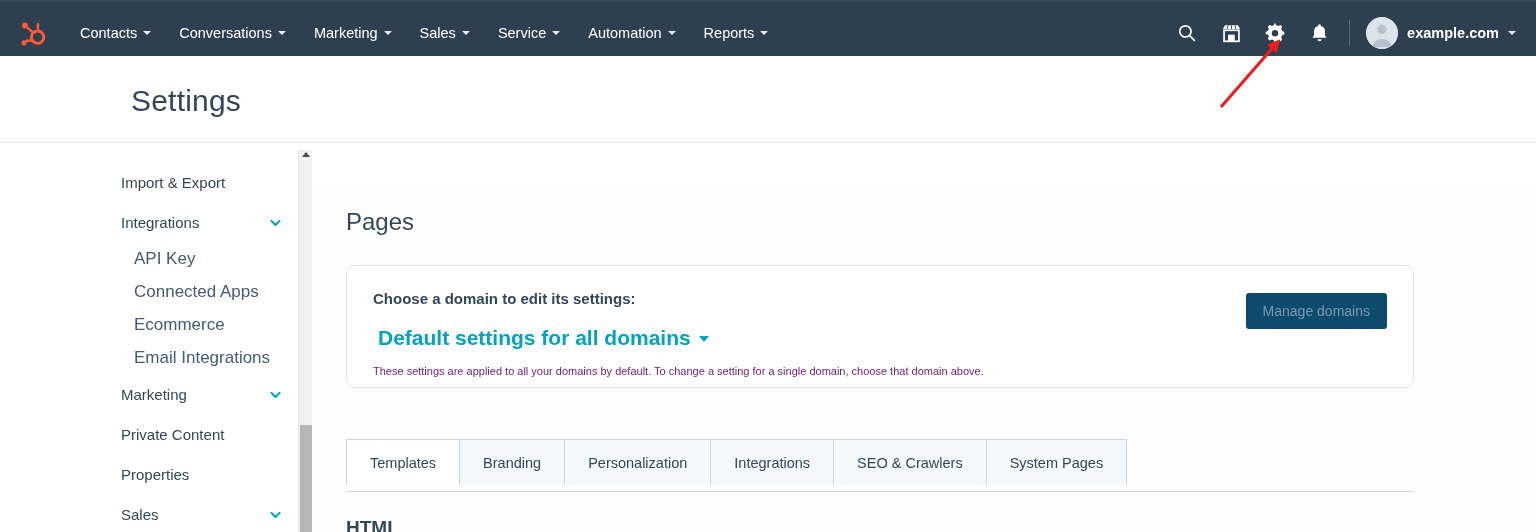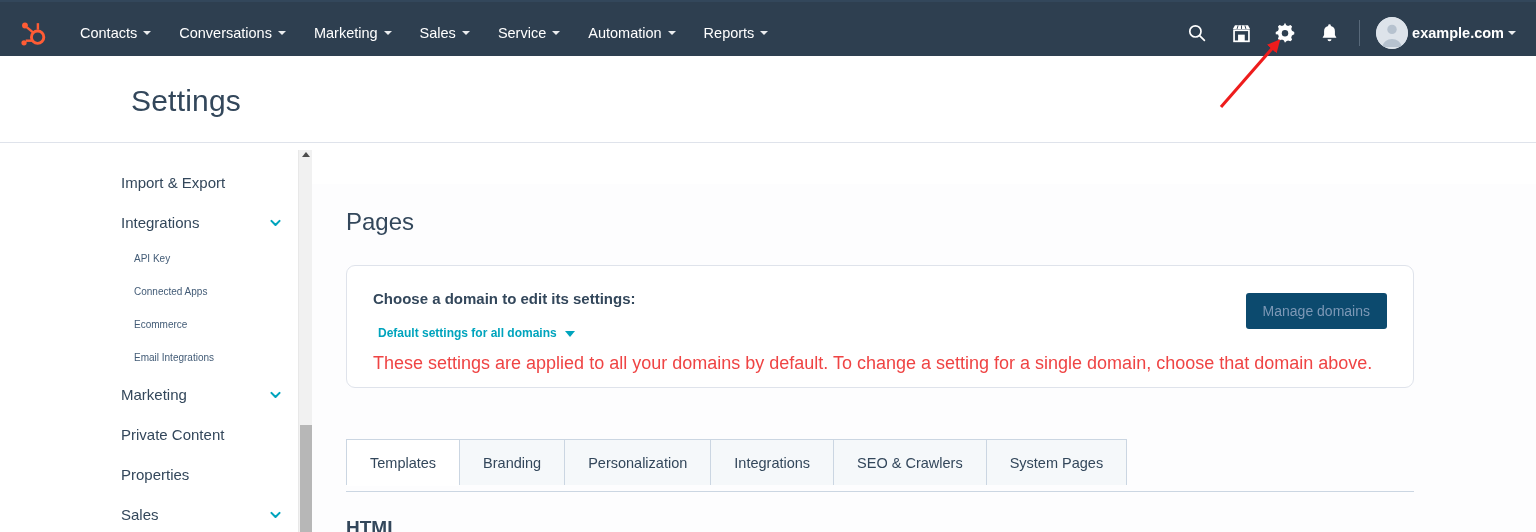--- a/index.html
+++ b/index.html
@@ -46,21 +46,21 @@
   .nav-icon {
     width: 44px; height: 56px;
     display: flex; align-items: center; justify-content: center;
     cursor: pointer;
   }
   .nav-sep {
     width: 1px; height: 26px; background: #58697a;
     margin: 0 12px 0 8px;
   }
   .account {
-    display: flex; align-items: center; gap: 4px;
+    display: flex; align-items: center; gap: 9px;
     cursor: pointer; height: 100%; padding: 0 4px;
   }
   .avatar {
     width: 32px; height: 32px; border-radius: 50%;
     background: #d6dfe8; overflow: hidden;
     display: block; position: relative;
   }
   .account-name { color: #ffffff; font-size: 14.5px; font-weight: 600; }
 
   
@@ -92,21 +92,21 @@
     overflow: hidden;
   }
   .side-item {
     display: flex; align-items: center; justify-content: space-between;
     padding: 0 30px 0 121px;
     height: 40px; cursor: pointer;
     color: #33475b; font-size: 15px;
   }
   .side-item.child {
     padding-left: 134px;
-    font-size: 10px; height: 33px;
+    font-size: 17px; height: 33px;
     color: #425b76;
   }
   .chev {
     width: 13px; height: 13px; flex: 0 0 auto;
   }
 
   
   .sb-track {
     position: absolute; right: 0px; top: 6px;
     width: 14px; height: 382px;
@@ -150,32 +150,32 @@
   .card-label {
     position: absolute; left: 26px; top: 24px;
     font-size: 15px; font-weight: 700; color: #33475b;
   }
   .domain-select {
     position: absolute; left: 31px; top: 60px;
     display: flex; align-items: center; gap: 8px;
     cursor: pointer;
   }
   .domain-select-text {
-    font-size: 12px; font-weight: 700; color: #00a4bd;
+    font-size: 21px; font-weight: 700; color: #00a4bd;
   }
   .caret-solid {
     width: 0; height: 0;
     border-left: 5px solid transparent;
     border-right: 5px solid transparent;
     border-top: 6px solid #00a4bd;
     margin-top: 2px;
   }
   .card-desc {
-    position: absolute; left: 26px; top: 87px;
-    font-size: 18px; color: #ef4444;
+    position: absolute; left: 26px; top: 99px;
+    font-size: 11px; color: #701a75;
   }
   .manage-btn {
     position: absolute; right: 26px; top: 27px;
     background: #0c4a6e;
     color: #7c98b6;
     border: none; border-radius: 3px;
     font-size: 14px; font-family: inherit;
     padding: 10px 17px;
     cursor: not-allowed;
   }

